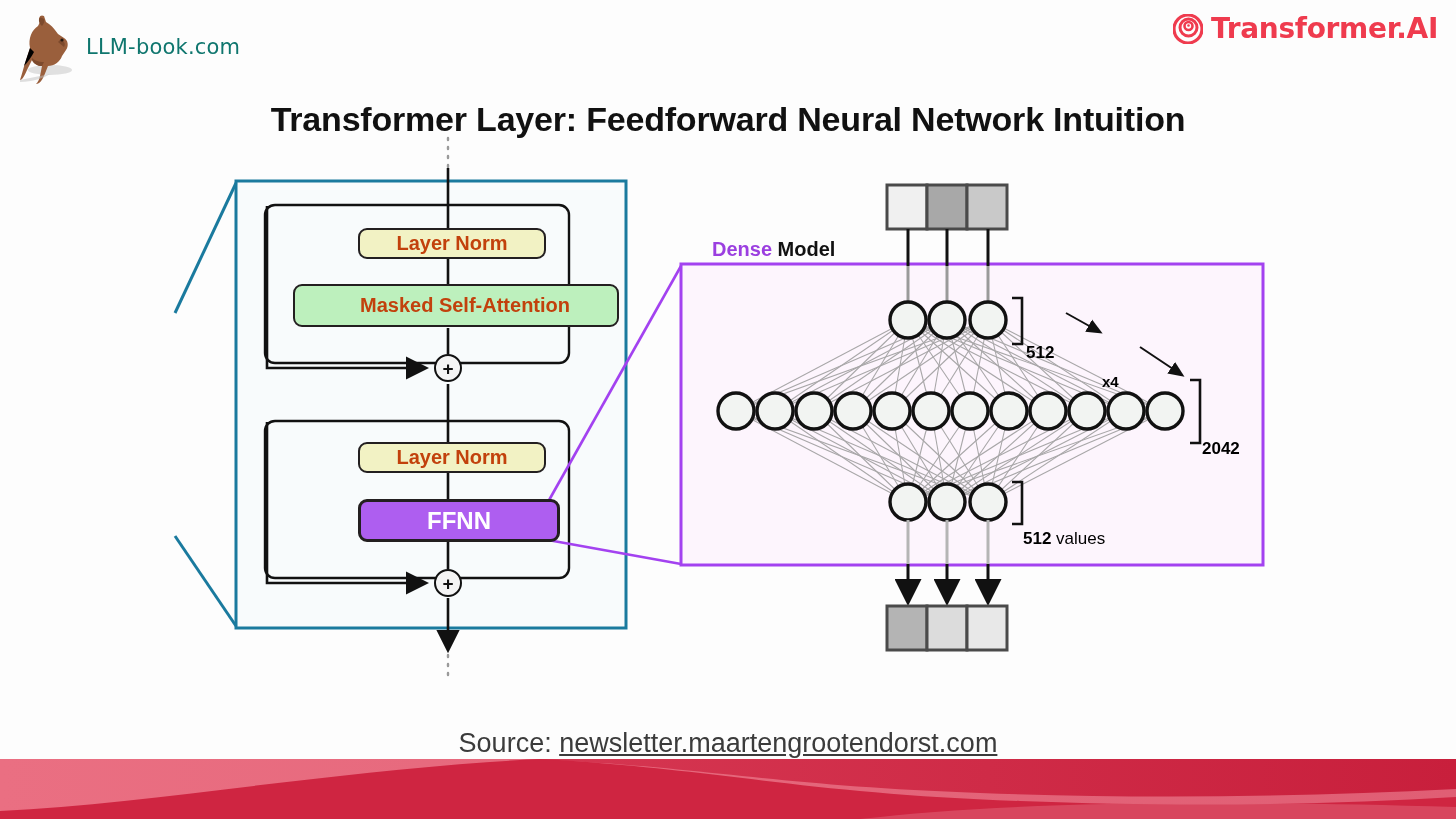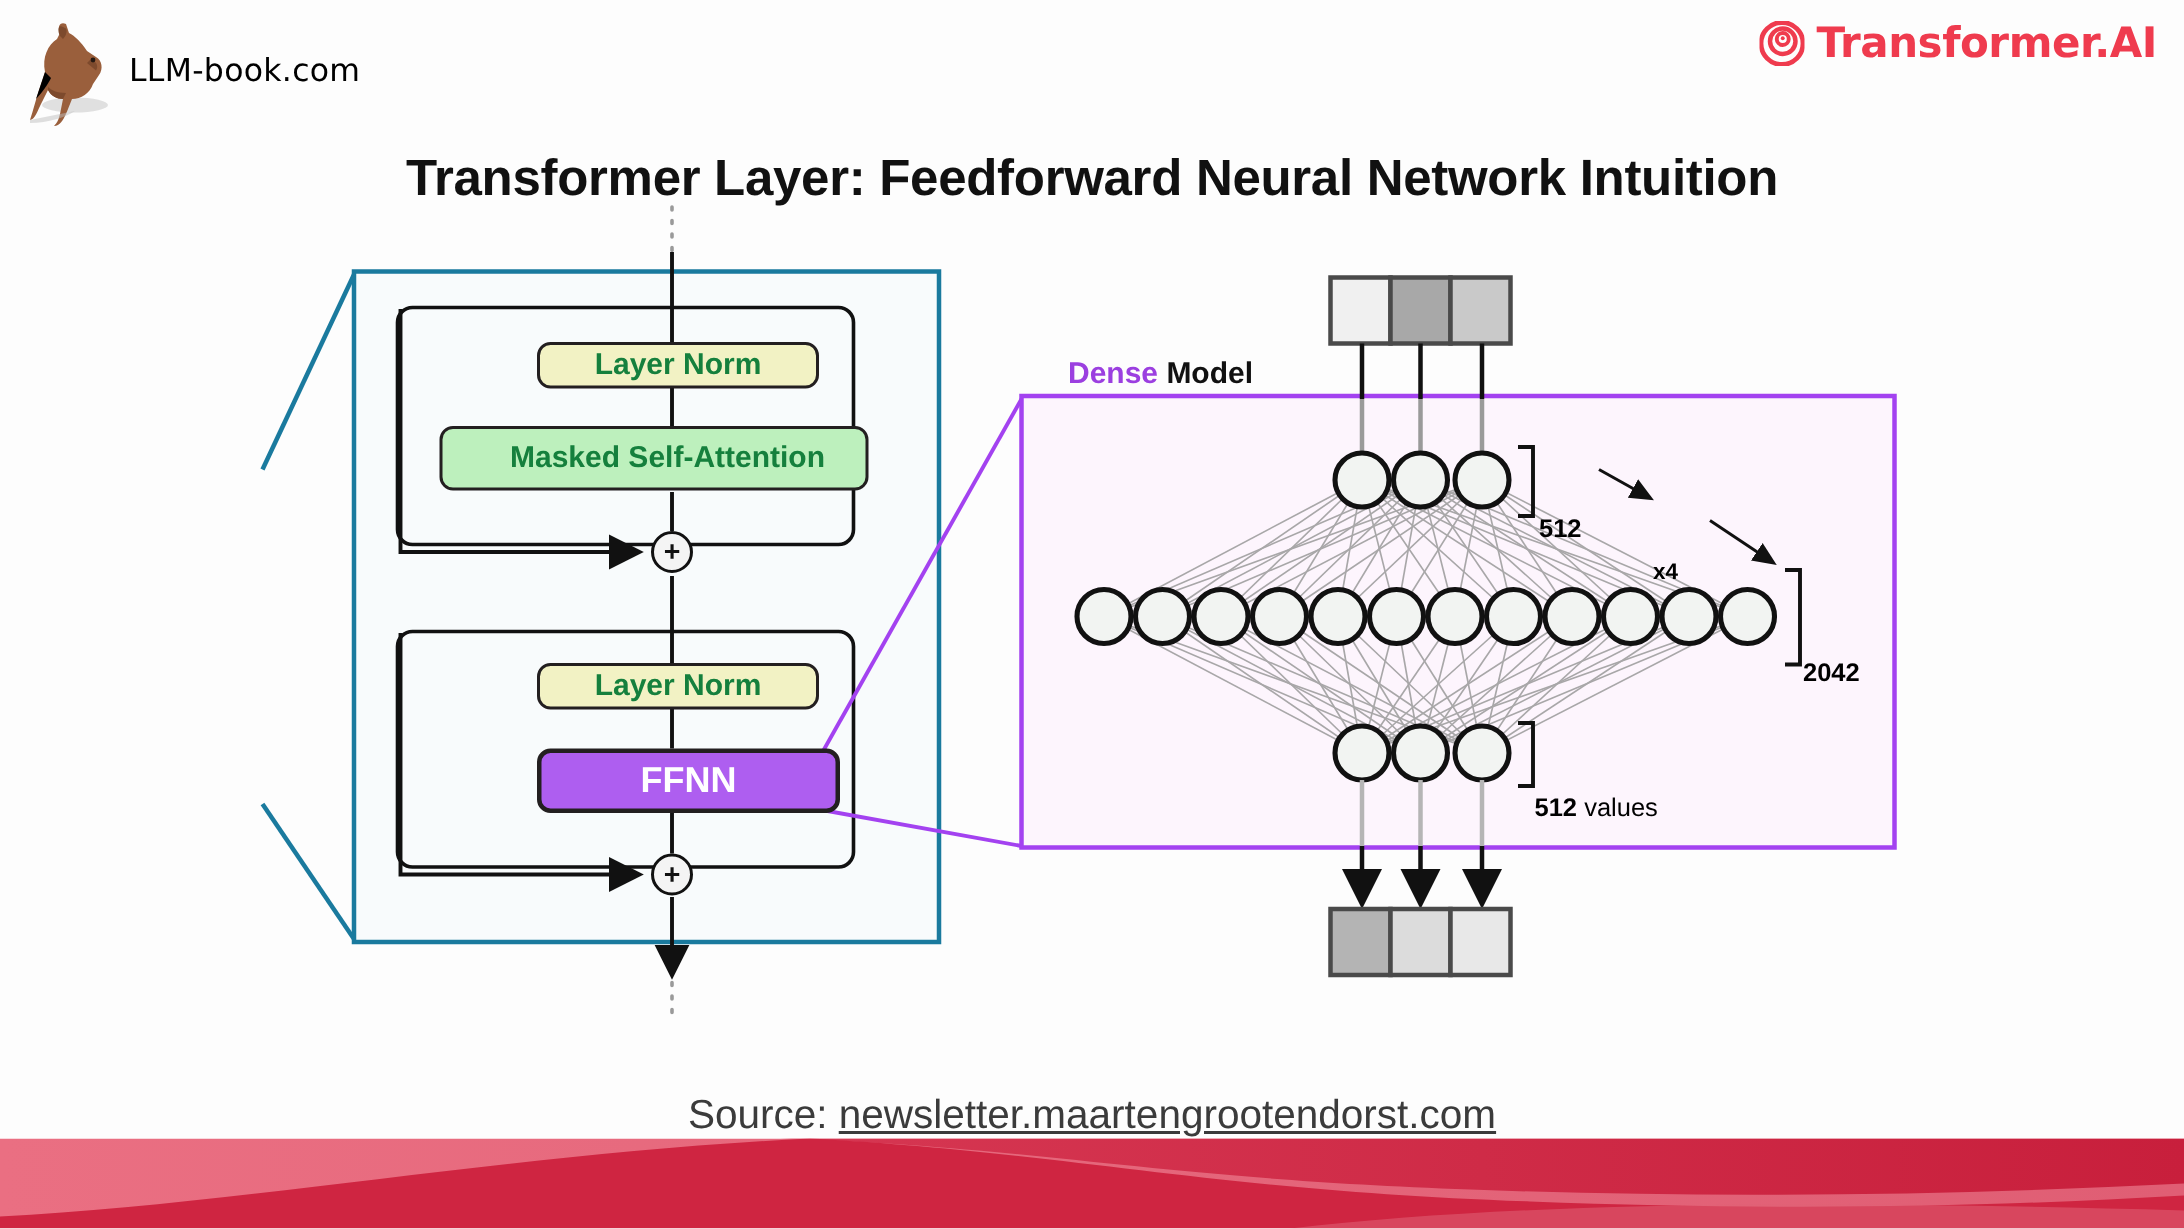--- a/index.html
+++ b/index.html
@@ -8,42 +8,42 @@
     background:#ffffff;
     font-family:"Liberation Sans", sans-serif;
     position:relative;
   }
   .slide{position:absolute;inset:0;background:#fdfdfd;}
 
   
   .logo-left{position:absolute;left:14px;top:8px;display:flex;align-items:center;gap:6px;}
   .roo{width:66px;height:78px;position:relative;}
   .logo-left .brand{
-    font-size:21px;color:#000000;letter-spacing:.2px;
+    font-size:21px;color:#0f766e;letter-spacing:.2px;
     font-family:"DejaVu Sans", sans-serif;
   }
   .logo-right{position:absolute;right:18px;top:12px;display:flex;align-items:center;gap:8px;}
   .dl-mark{width:30px;height:30px;}
   .dl-text{font-size:28px;font-weight:bold;color:#ef3b4e;letter-spacing:-.3px;
     font-family:"DejaVu Sans", sans-serif;}
 
   
   .title{
     position:absolute;left:0;right:0;top:100px;text-align:center;
     font-size:34px;font-weight:bold;color:#111;letter-spacing:-.2px;
   }
 
   
   .canvas{position:absolute;left:0;top:0;width:1456px;height:819px;}
 
   
   .node-box{
     position:absolute;display:flex;align-items:center;justify-content:center;
     border:2.5px solid #231f20;border-radius:9px;
-    font-weight:bold;color:#15803d;box-sizing:border-box;
+    font-weight:bold;color:#c2410c;box-sizing:border-box;
   }
   .ln{background:#f2f2c4;font-size:20px;}
   .msa{background:#bdf0bd;font-size:20px;}
   .ffnn{background:#ae5ef0;color:#ffffff;font-size:24px;border-width:3.5px;}
 
   .plus{
     position:absolute;width:28px;height:28px;border-radius:50%;
     border:2.5px solid #111;background:#f4f4f4;box-sizing:border-box;
     display:flex;align-items:center;justify-content:center;
     font-size:19px;font-weight:bold;color:#111;line-height:1;
@@ -305,21 +305,21 @@
       <rect x="887" y="606" width="40" height="44" fill="#b4b4b4" stroke="#4a4a4a" stroke-width="3"></rect>
       <rect x="927" y="606" width="40" height="44" fill="#dcdcdc" stroke="#4a4a4a" stroke-width="3"></rect>
       <rect x="967" y="606" width="40" height="44" fill="#e8e8e8" stroke="#4a4a4a" stroke-width="3"></rect>
     </g>
   </svg>
 
   <div class="node-box ln" style="left:358px;top:228px;width:188px;height:31px;">
     <span>Layer Norm</span>
   </div>
 
-  <div class="node-box msa" style="left:293px;top:284px;width:286px;height:43px;padding-left:18px;">
+  <div class="node-box msa" style="left:293px;top:284px;width:326px;height:43px;padding-left:18px;">
     <span>Masked Self-Attention</span>
   </div>
 
   <div class="plus" style="left:434px;top:354px;">
     <span>+</span>
   </div>
 
   <div class="node-box ln" style="left:358px;top:442px;width:188px;height:31px;">
     <span>Layer Norm</span>
   </div>

